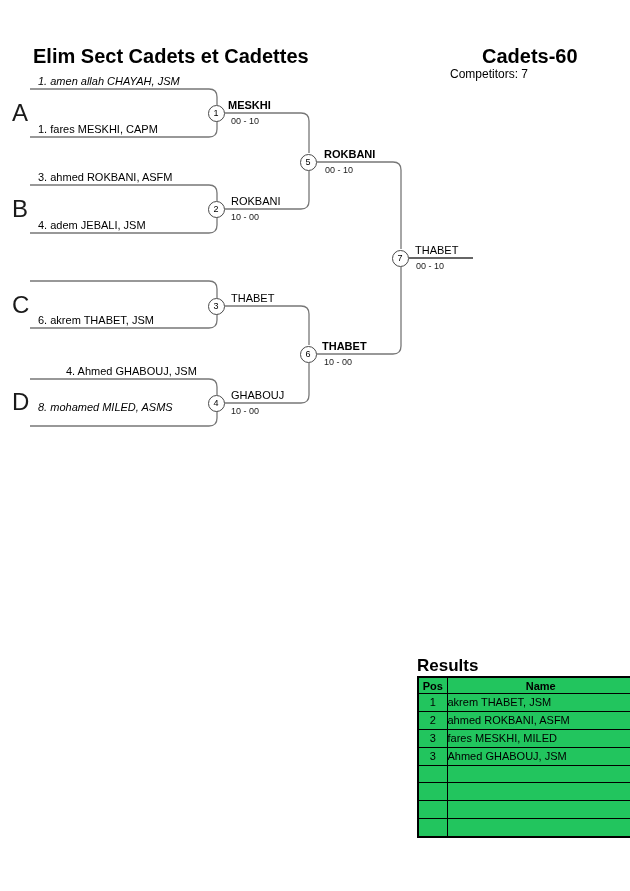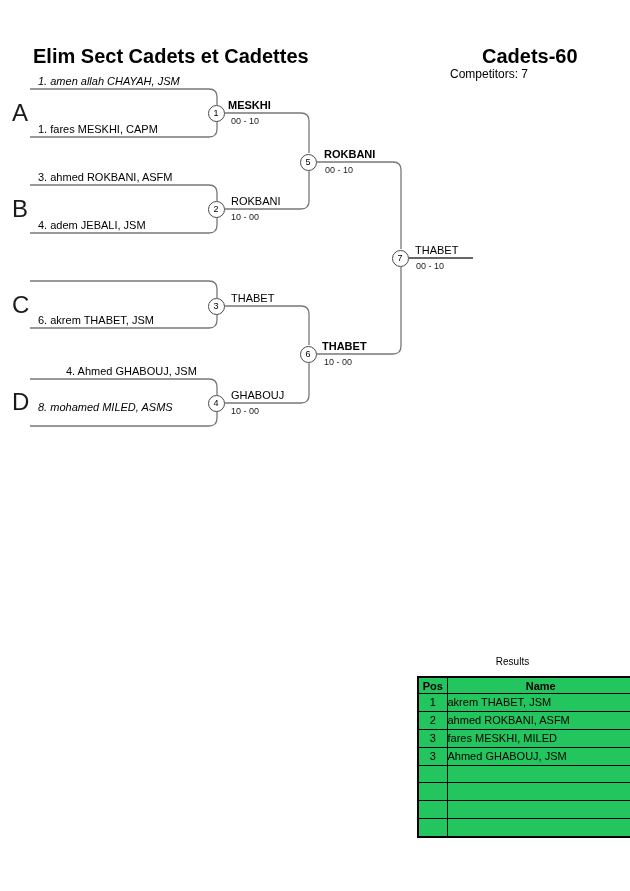--- a/index.html
+++ b/index.html
@@ -14,21 +14,21 @@
   .name{font-size:11px;line-height:13px;white-space:nowrap;}
   .winner{font-size:11px;line-height:12px;white-space:nowrap;}
   .winner.bold{font-weight:bold;}
   .score{font-size:9px;line-height:10px;color:#1a1a1a;white-space:nowrap;}
   .match-circle{
     width:17px;height:17px;border-radius:50%;border:1.3px solid #4a4a4a;background:#fff;
     box-sizing:border-box;display:flex;align-items:center;justify-content:center;
     font-size:9px;line-height:1;z-index:3;
   }
   svg.bracket{position:absolute;left:0;top:0;z-index:1;}
-  .results-title{font-size:10px;font-weight:normal;text-align:center;}
+  .results-title{font-size:17px;font-weight:bold;text-align:left;}
   table.results{
     border-collapse:collapse;border:2px solid #000;table-layout:fixed;
     width:219px;background:#22c55e;
   }
   table.results th, table.results td{
     border:1px solid #000;font-size:11px;padding:0 0 0 0;overflow:hidden;white-space:nowrap;
   }
   table.results th{height:15px;font-weight:bold;text-align:center;}
   table.results td{height:16.9px;}
   td.pos-cell{text-align:center;}

